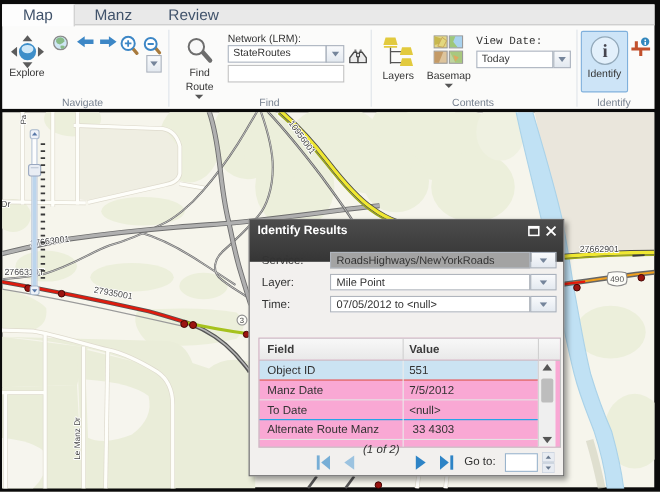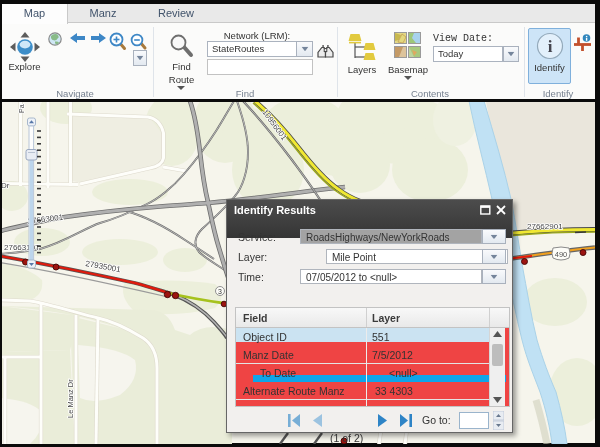--- a/index.html
+++ b/index.html
@@ -1,21 +1,21 @@
 <!DOCTYPE html>
 <html><head>
 <meta charset="utf-8">
 <style>
 html,body{margin:0;padding:0;}
 body{width:600px;height:447px;background:#0b0b0b;position:relative;overflow:hidden;
      font-family:"Liberation Sans",sans-serif;}
 .abs{position:absolute;}
 #ribbon{position:absolute;left:2px;top:4px;width:593px;height:95px;background:#fbfbfa;}
 #tabstrip{position:absolute;left:0;top:0;width:593px;height:19px;background:#e9e9e9;border-bottom:1px solid #c9c9c9;box-sizing:border-box;}
-.tab{position:absolute;top:0;height:19px;line-height:19px;font-size:11px;color:#41536b;text-align:center;}
+.tab{position:absolute;top:0;height:19px;line-height:19px;font-size:14px;color:#41536b;text-align:center;}
 #tabMap{left:0;width:65px;background:#fdfdfd;border-right:1px solid #c9c9c9;height:20px;z-index:3;}
 .glabel{position:absolute;top:84px;font-size:9.5px;color:#76808f;text-align:center;}
 .vsep{position:absolute;top:23px;height:70px;width:1px;background:#dfe4ea;}
 .combo{position:absolute;background:#fff;border:1px solid #abb3bf;box-sizing:border-box;font-size:9.5px;color:#333;}
 .combotext{position:absolute;left:4px;top:1px;}
 .dbtn{position:absolute;background:linear-gradient(#f9fafc,#e3e9f0);border:1px solid #a9b1bd;box-sizing:border-box;}
 .dbtn svg{position:absolute;left:50%;top:50%;transform:translate(-50%,-50%);}
 .btxt{position:absolute;font-size:9.5px;color:#333;text-align:center;}
 </style>
 </head>
@@ -64,21 +64,21 @@
 
   <svg class="abs" style="left:166px;top:30px;" width="28" height="26" viewBox="0 0 28 26">
     <line x1="16" y1="13" x2="23" y2="21" stroke="#6e6e6e" stroke-width="4" stroke-linecap="round"></line>
     <circle cx="10.5" cy="8.5" r="7" fill="#f8f8f8" stroke="#6e6e6e" stroke-width="1.8"></circle>
   </svg>
   <div class="btxt" style="left:157px;top:57px;width:45px;">Find</div>
   <div class="btxt" style="left:157px;top:70px;width:45px;">Route</div>
   <svg class="abs" style="left:175px;top:82px;" width="8" height="5">
       <polygon points="0,0 8,0 4,4" fill="#555"></polygon>
     </svg>
-  <div class="btxt" style="left:205px;top:26px;width:100px;text-align:center;">Network (LRM):</div>
+  <div class="btxt" style="left:205px;top:26px;width:100px;text-align:left;">Network (LRM):</div>
   <div class="combo" style="left:205px;top:37px;width:90px;height:16px;">
       <span class="combotext">StateRoutes</span>
     </div>
   <div class="dbtn" style="left:294px;top:37px;width:17px;height:16px;">
       <svg width="7" height="4.5">
         <polygon points="0,0 7,0 3.5,4.5" fill="#75859b"></polygon>
       </svg>
     </div>
   <svg class="abs" style="left:315px;top:40px;" width="17" height="14" viewBox="0 0 17 14">
     <path d="M5.2 1 L7 1 L7 4 L5.2 4 Z M10 1 L11.8 1 L11.8 4 L10 4 Z" fill="#777"></path>
@@ -340,54 +340,54 @@
   <div class="abs" style="left:11px;top:31px;">Service:</div>
   <div class="abs" style="left:73px;top:29px;width:182px;height:15px;background:#a3a3a3;border:1px solid #b0b5bd;box-sizing:border-box;font-size:10px;">
       <span style="position:absolute;left:5px;top:2px;">RoadsHighways/NewYorkRoads</span>
     </div>
   <div class="dbtn" style="left:255px;top:29px;width:24px;height:15px;">
       <svg width="7" height="4.5">
         <polygon points="0,0 7,0 3.5,4.5" fill="#75859b"></polygon>
       </svg>
     </div>
   <div class="abs" style="left:11px;top:51px;">Layer:</div>
-  <div class="abs" style="left:73px;top:49px;width:182px;height:15px;background:#fff;border:1px solid #b0b5bd;box-sizing:border-box;font-size:10px;margin-left:26px;">
+  <div class="abs" style="left:73px;top:49px;width:182px;height:15px;background:#fff;border:1px solid #b0b5bd;box-sizing:border-box;font-size:10px;">
       <span style="position:absolute;left:5px;top:2px;">Mile Point</span>
     </div>
   <div class="dbtn" style="left:255px;top:49px;width:24px;height:15px;">
       <svg width="7" height="4.5">
         <polygon points="0,0 7,0 3.5,4.5" fill="#75859b"></polygon>
       </svg>
     </div>
   <div class="abs" style="left:11px;top:71px;">Time:</div>
   <div class="abs" style="left:73px;top:69px;width:182px;height:15px;background:#fff;border:1px solid #b0b5bd;box-sizing:border-box;font-size:10px;">
       <span style="position:absolute;left:5px;top:2px;">07/05/2012 to &lt;null&gt;</span>
     </div>
   <div class="dbtn" style="left:255px;top:69px;width:24px;height:15px;">
       <svg width="7" height="4.5">
         <polygon points="0,0 7,0 3.5,4.5" fill="#75859b"></polygon>
       </svg>
     </div>
 
-  <div class="abs" style="left:8px;top:107px;width:275px;height:100px;background:#ef4444;border:1px solid #c3c3c3;box-sizing:border-box;">
+  <div class="abs" style="left:8px;top:107px;width:275px;height:100px;background:#f9a8d4;border:1px solid #c3c3c3;box-sizing:border-box;">
     <div class="abs" style="left:0;top:0;width:100%;height:20px;background:linear-gradient(#f8f8f8,#e9e9e9);border-bottom:1px solid #c3c3c3;box-sizing:border-box;font-weight:bold;color:#3a3a3a;">
       <span style="position:absolute;left:7px;top:4px;">Field</span>
-      <span style="position:absolute;left:136px;top:4px;">Layer</span>
+      <span style="position:absolute;left:136px;top:4px;">Value</span>
       <div class="abs" style="left:130px;top:0;width:1px;height:19px;background:#d0d0d0;"></div>
       <div class="abs" style="left:253px;top:0;width:1px;height:19px;background:#d0d0d0;"></div>
     </div>
-    <div class="abs" style="left:0;top:20px;width:253px;height:18px;background:#cbe3f2;border-bottom:4px solid #ef4444;box-sizing:border-box;">
+    <div class="abs" style="left:0;top:20px;width:253px;height:18px;background:#cbe3f2;border-bottom:1px solid #ef4444;box-sizing:border-box;">
       <span style="position:absolute;left:7px;top:3px;">Object ID</span>
         <span style="position:absolute;left:136px;top:3px;">551</span>
     </div>
     <div class="abs" style="left:0;top:38px;width:253px;height:18px;border-bottom:1px solid #e4e4e4;box-sizing:border-box;">
       <span style="position:absolute;left:7px;top:3px;">Manz Date</span>
         <span style="position:absolute;left:136px;top:3px;">7/5/2012</span>
     </div>
-    <div class="abs" style="left:0;top:56px;width:253px;height:18px;border-bottom:7px solid #0ea5e9;box-sizing:border-box;margin-left:17px;">
+    <div class="abs" style="left:0;top:56px;width:253px;height:18px;border-bottom:1px solid #0ea5e9;box-sizing:border-box;">
       <span style="position:absolute;left:7px;top:3px;">To Date</span>
         <span style="position:absolute;left:136px;top:3px;">&lt;null&gt;</span>
     </div>
     <div class="abs" style="left:0;top:74px;width:253px;height:18px;border-bottom:1px solid #e4e4e4;box-sizing:border-box;">
       <span style="position:absolute;left:7px;top:3px;">Alternate Route Manz</span>
         <span style="position:absolute;left:139px;top:3px;">33 4303</span>
     </div>
     <div class="abs" style="left:130px;top:20px;width:1px;height:78px;background:#ececec;"></div>
     <div class="abs" style="left:253px;top:20px;width:16px;height:78px;background:#efefef;border-left:1px solid #d5d5d5;box-sizing:border-box;">
       <svg class="abs" style="left:3px;top:3px;" width="9" height="6">
@@ -400,21 +400,21 @@
     </div>
   </div>
 
   <svg class="abs" style="left:60px;top:213px;" width="14" height="15" viewBox="0 0 14 15">
     <rect x="1" y="1" width="2.6" height="13" fill="#77aed6"></rect>
       <polygon points="13,1 13,14 5,7.5" fill="#77aed6"></polygon>
   </svg>
   <svg class="abs" style="left:84px;top:213px;" width="12" height="15" viewBox="0 0 12 15">
     <polygon points="11,1 11,14 2,7.5" fill="#9cc3e0"></polygon>
   </svg>
-  <div class="abs" style="left:103px;top:232px;">(1 of 2)</div>
+  <div class="abs" style="left:103px;top:203px;font-style:italic;">(1 of 2)</div>
   <svg class="abs" style="left:150px;top:213px;" width="12" height="15" viewBox="0 0 12 15">
     <polygon points="1,1 1,14 10,7.5" fill="#2e84c6"></polygon>
   </svg>
   <svg class="abs" style="left:172px;top:213px;" width="14" height="15" viewBox="0 0 14 15">
     <polygon points="1,1 1,14 9,7.5" fill="#2e84c6"></polygon>
       <rect x="10.4" y="1" width="2.6" height="13" fill="#2e84c6"></rect>
   </svg>
   <div class="abs" style="left:195px;top:214px;">Go to:</div>
   <div class="abs" style="left:232px;top:212px;width:30px;height:17px;background:#fff;border:1px solid #9ab4cc;box-sizing:border-box;"></div>
   <div class="abs" style="left:266px;top:211px;width:11px;height:19px;">

